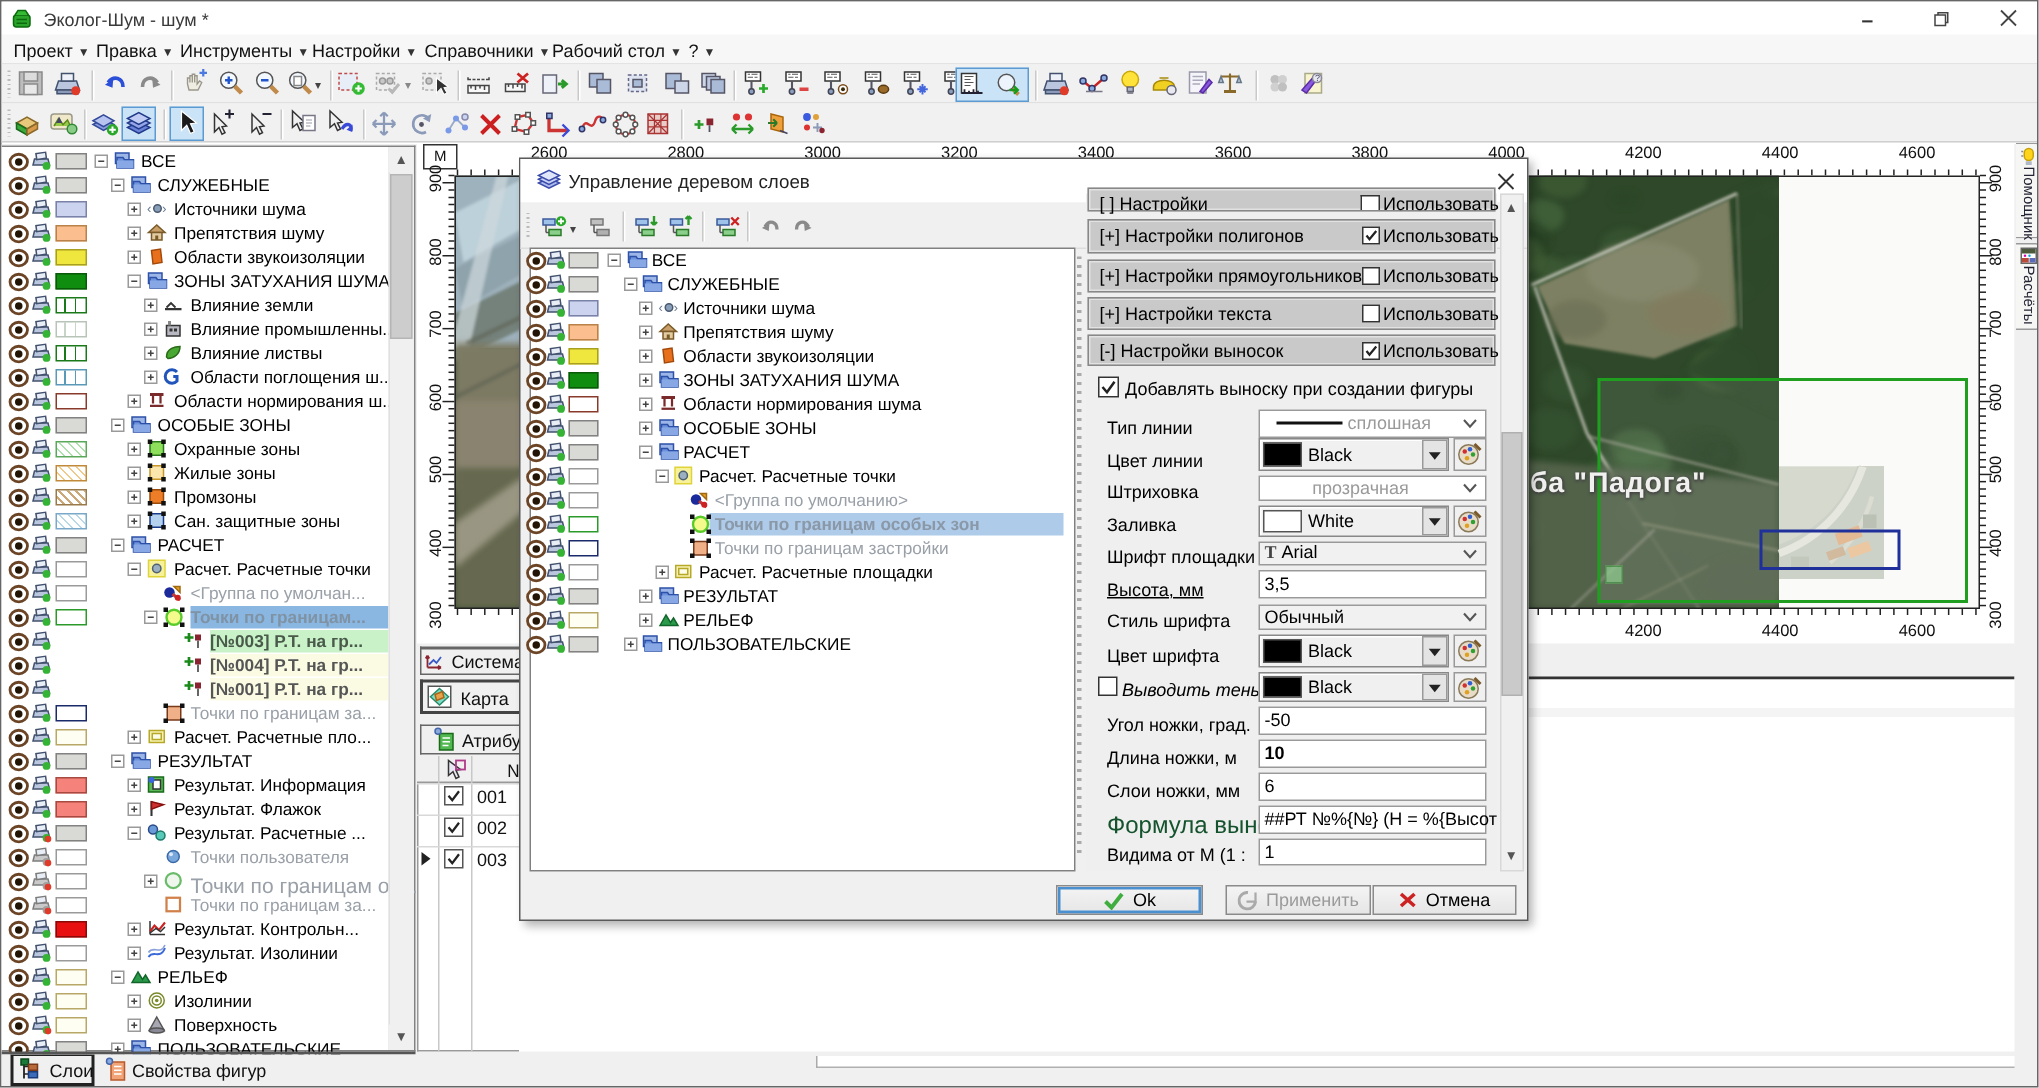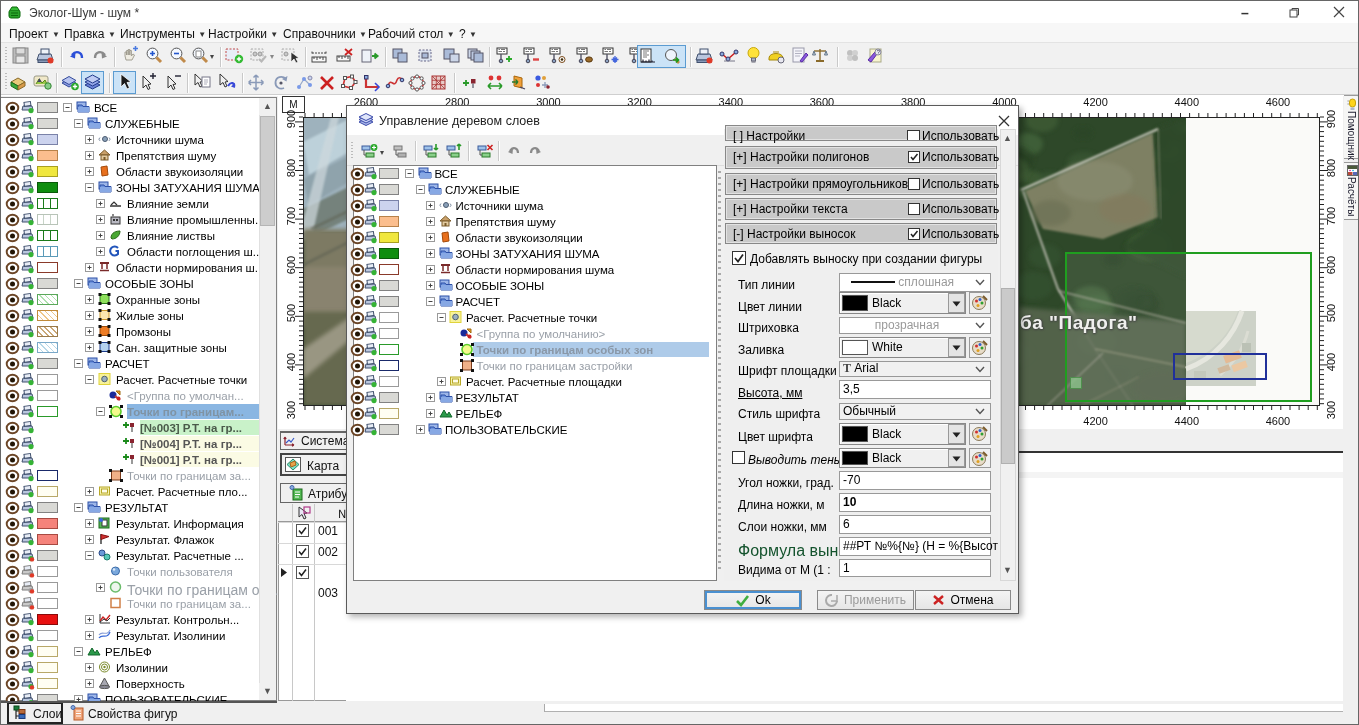--- a/index.html
+++ b/index.html
@@ -1795,21 +1795,21 @@
 <svg class="ab" style="left:295px;top:544px" width="14" height="14" viewBox="0 0 14 14">
     <rect x="0.5" y="0.5" width="12" height="12" fill="#fff" stroke="#555"></rect>
     <path d="M3 6.5 L5.5 9.5 L10 3.5" stroke="#222" stroke-width="1.5" fill="none"></path>
   </svg>
 <div class="tx" style="left:317px;top:544px;font-size:12px;color:#111;">002</div>
 <div class="ab" style="left:277px;top:563px;width:68px;height:1px;background:#d8d8d8;"></div>
 <svg class="ab" style="left:295px;top:565px" width="14" height="14" viewBox="0 0 14 14">
     <rect x="0.5" y="0.5" width="12" height="12" fill="#fff" stroke="#555"></rect>
     <path d="M3 6.5 L5.5 9.5 L10 3.5" stroke="#222" stroke-width="1.5" fill="none"></path>
   </svg>
-<div class="tx" style="left:317px;top:565px;font-size:12px;color:#111;margin-top:20px;">003</div>
+<div class="tx" style="left:317px;top:565px;font-size:12px;color:#111;">003</div>
 <svg class="ab" style="left:279px;top:566px" width="8" height="11" viewBox="0 0 8 11">
     <path d="M1 1 L7 5.5 L1 10 Z" fill="#222"></path>
   </svg>
 <div class="ab" style="left:345px;top:104px;width:673px;height:509px;background:#f0f0f0;border:1px solid #5a5a5a;box-shadow:3px 3px 6px rgba(0,0,0,0.3);z-index:10"></div>
 <div class="ab" style="left:346px;top:105px;width:671px;height:29px;z-index:11;background:#fff;"></div>
 <svg class="ab" style="left:357px;top:112px;z-index:11" width="16" height="14" viewBox="0 0 16 14">
     <path d="M1 9 L8 5.5 L15 9 L8 12.5 Z" fill="#aab8ea" stroke="#3a4aaa"></path>
     <path d="M1 6.5 L8 3 L15 6.5 L8 10 Z" fill="#c8d2f4" stroke="#3a4aaa"></path>
     <path d="M1 4 L8 0.5 L15 4 L8 7.5 Z" fill="#e0e6fa" stroke="#3a4aaa"></path>
   </svg>
@@ -2332,21 +2332,21 @@
 <svg class="ab" style="left:970px;top:449px;z-index:11" width="18" height="16" viewBox="0 0 18 16">
     <circle cx="8" cy="9" r="6.5" fill="#e8dcc8" stroke="#8a7a5a"></circle>
     <circle cx="5.5" cy="7" r="1.5" fill="#d03030"></circle>
     <circle cx="9" cy="5.5" r="1.5" fill="#3060d0"></circle>
     <circle cx="11" cy="9" r="1.5" fill="#30a030"></circle>
     <circle cx="7" cy="11.5" r="1.5" fill="#e0a020"></circle>
     <path d="M12 2 L16 6" stroke="#7a5a2a" stroke-width="2"></path>
   </svg>
 <div class="tx" style="left:737px;top:475px;font-size:12px;color:#000;z-index:11;">Угол ножки, град.</div>
 <div class="ab" style="left:838px;top:470px;width:152px;height:19px;z-index:11;background:#fff;border:1px solid #999;"></div>
-<div class="tx" style="left:842px;top:472px;font-size:12px;color:#000;z-index:11;">-70</div>
+<div class="tx" style="left:842px;top:472px;font-size:12px;color:#000;z-index:11;">-50</div>
 <div class="tx" style="left:737px;top:497px;font-size:12px;color:#000;z-index:11;">Длина ножки, м</div>
 <div class="ab" style="left:838px;top:492px;width:152px;height:19px;z-index:11;background:#fff;border:1px solid #999;"></div>
 <div class="tx" style="left:842px;top:494px;font-size:12px;color:#000;z-index:11;font-weight:bold;">10</div>
 <div class="tx" style="left:737px;top:519px;font-size:12px;color:#000;z-index:11;">Слои ножки, мм</div>
 <div class="ab" style="left:838px;top:514px;width:152px;height:19px;z-index:11;background:#fff;border:1px solid #999;"></div>
 <div class="tx" style="left:842px;top:516px;font-size:12px;color:#000;z-index:11;">6</div>
 <div class="tx" style="left:737px;top:541px;font-size:16px;color:#14532d;z-index:11;">Формула выноски</div>
 <div class="ab" style="left:838px;top:536px;width:152px;height:19px;z-index:11;background:#fff;border:1px solid #999;"></div>
 <div class="tx" style="left:842px;top:538px;font-size:12px;color:#000;z-index:11;">##РТ №%{№} (Н = %{Высот</div>
 <div class="tx" style="left:737px;top:562px;font-size:12px;color:#000;z-index:11;">Видима от М (1 :</div>

